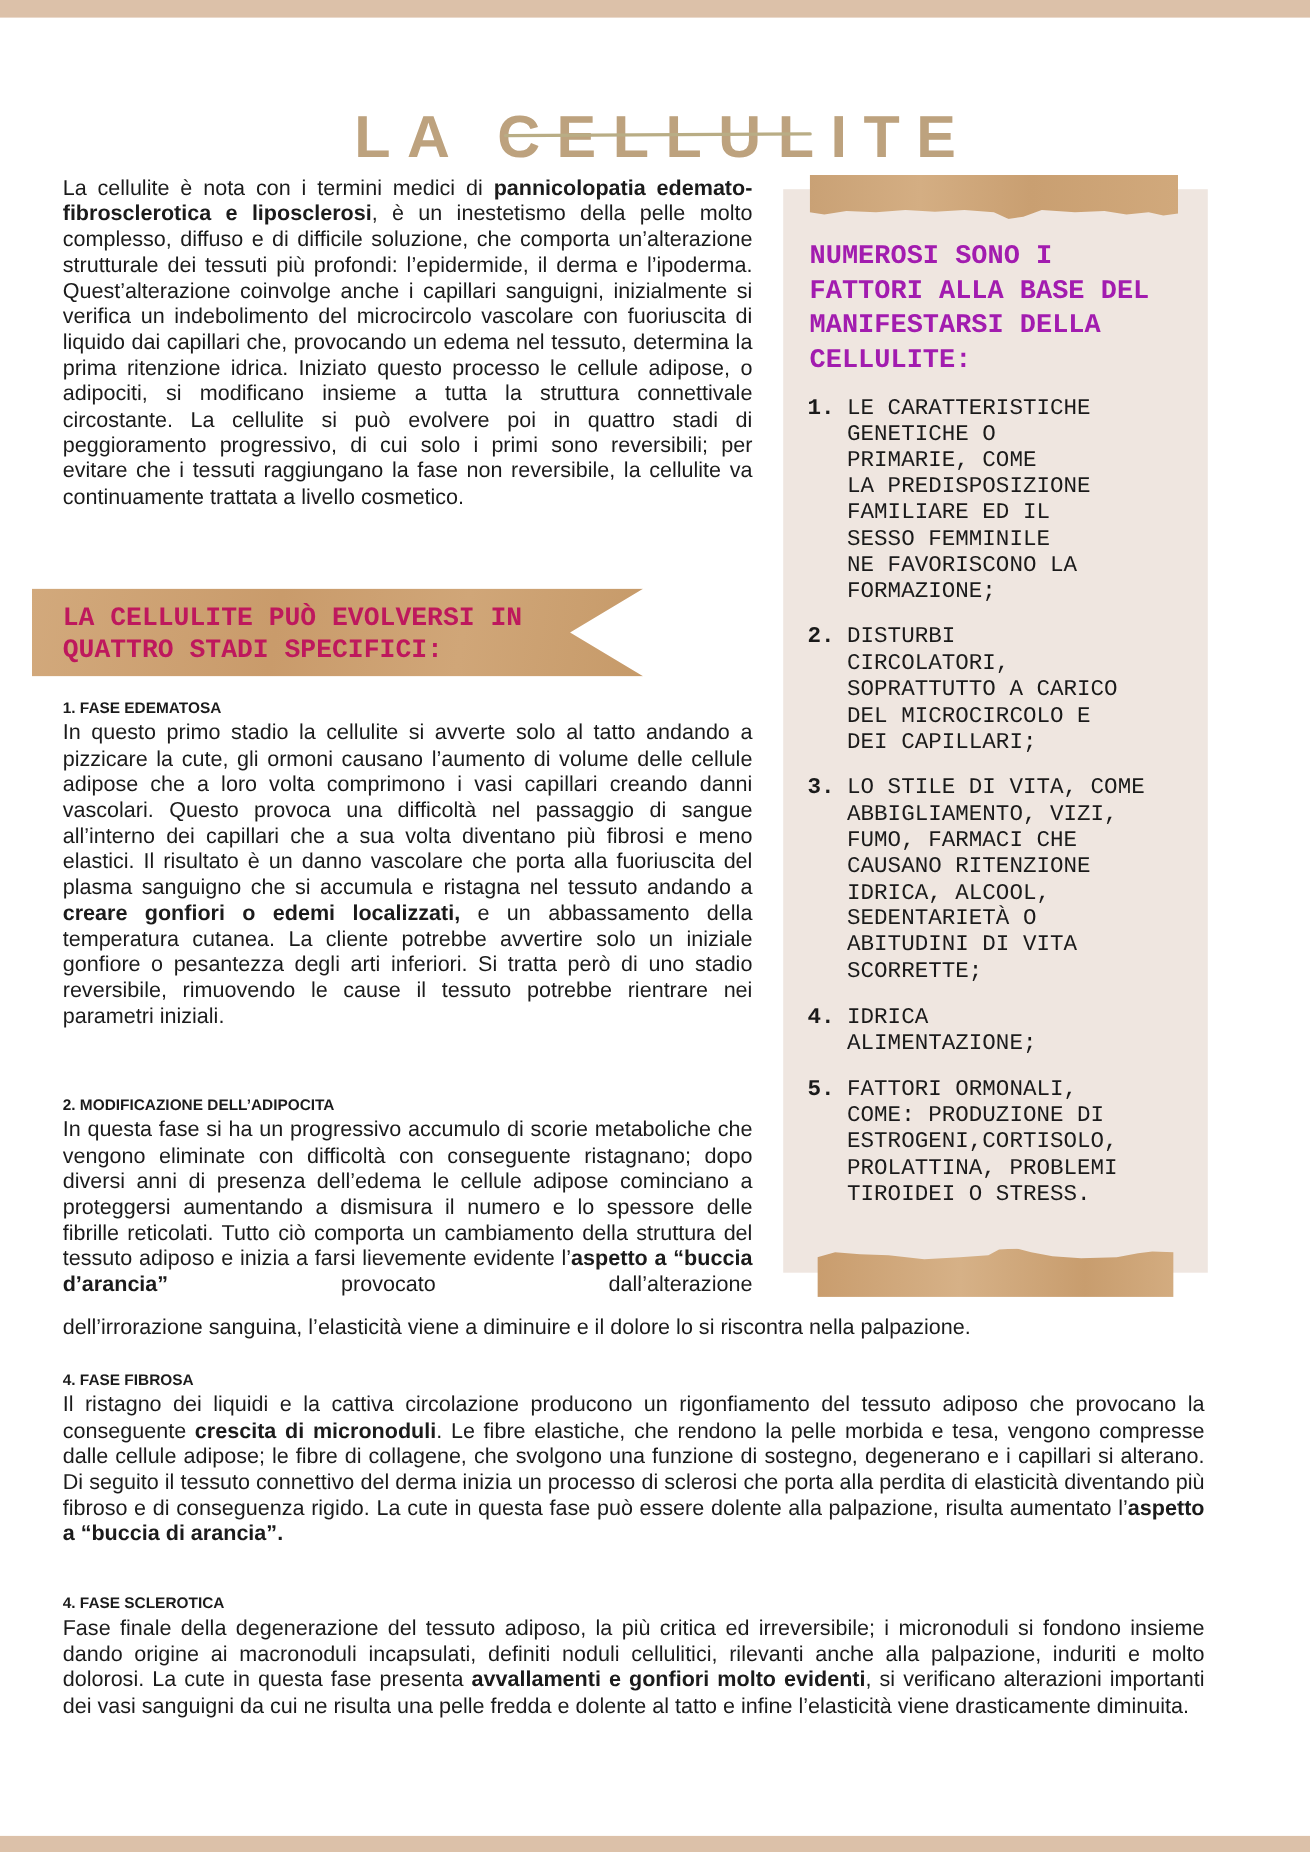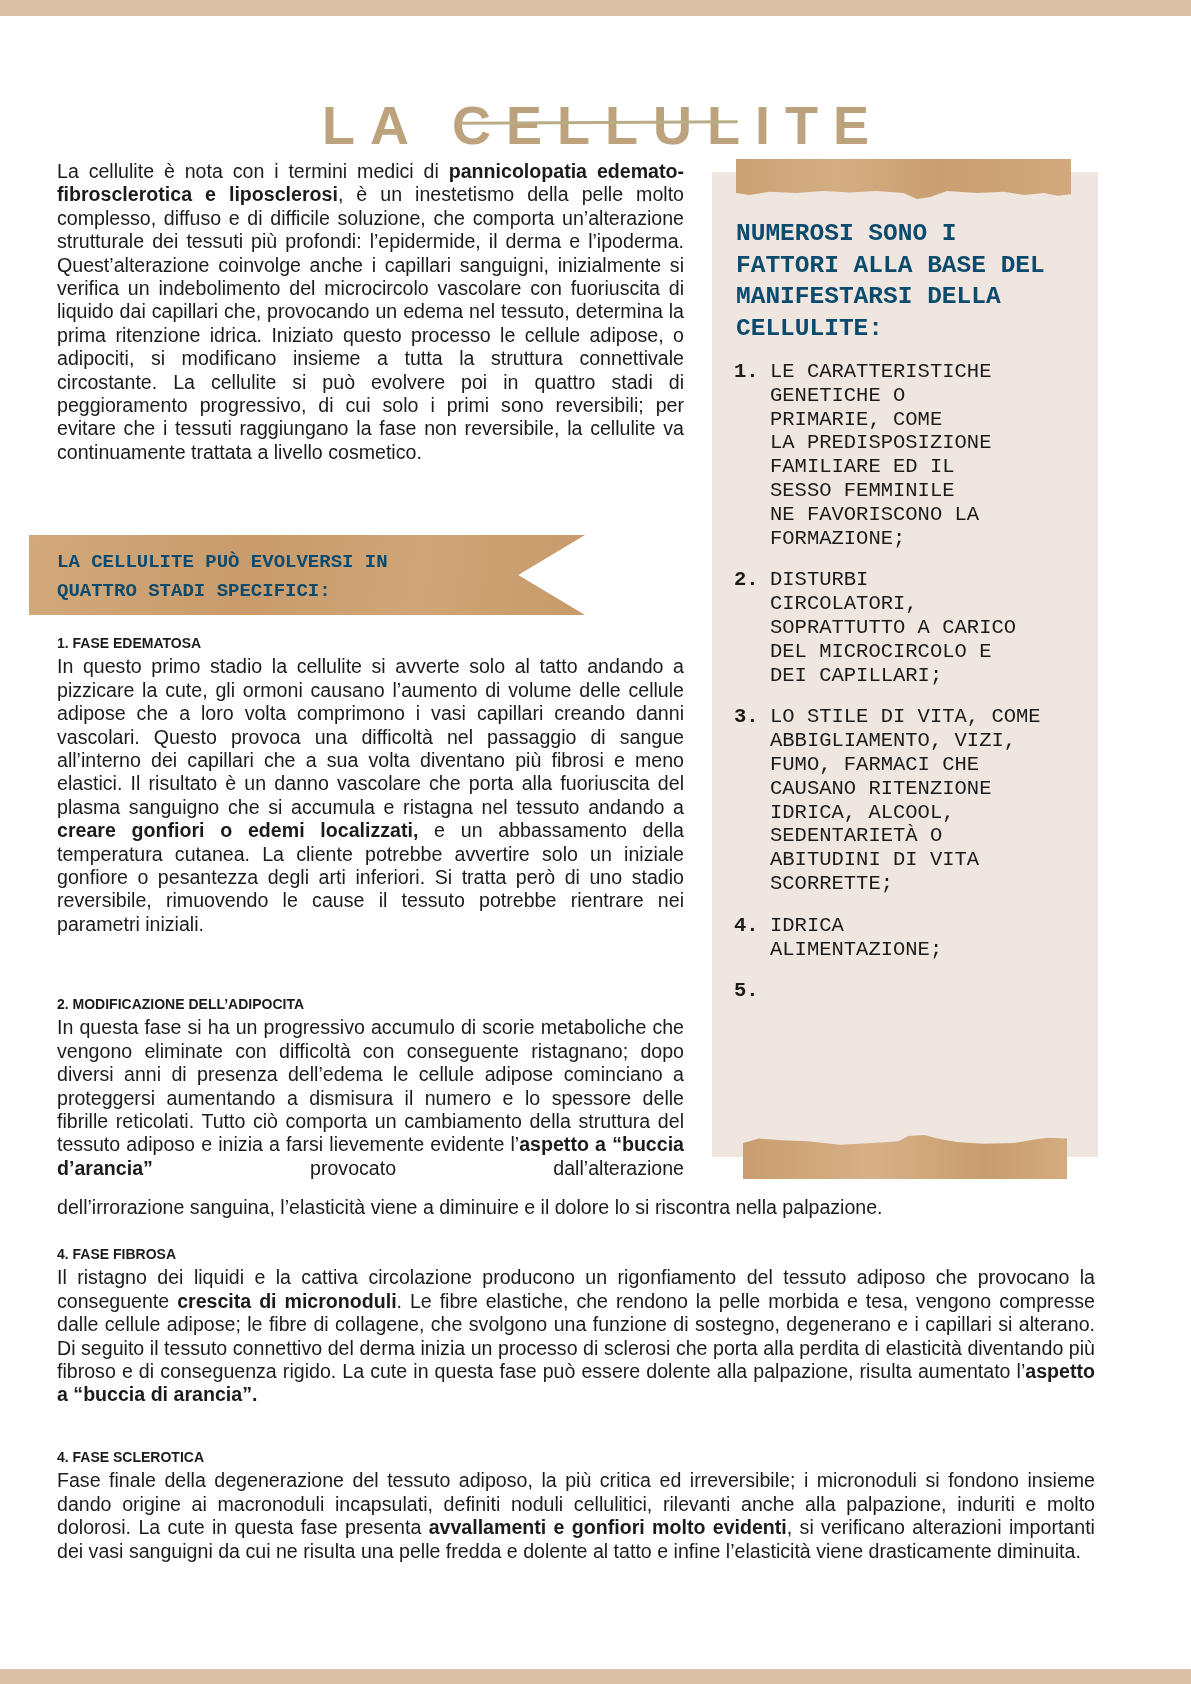--- a/index.html
+++ b/index.html
@@ -34,21 +34,21 @@
   .intro { top: 160px; left: 57px; width: 627px; }
 
   .ribbon {
     position: absolute; top: 535px; left: 29px; width: 556px; height: 80px;
     background: linear-gradient(100deg, #d2a97c 0%, #c99b6b 40%, #d0a678 70%, #c69a69 100%);
     clip-path: polygon(0 0, 100% 0, 88% 50%, 100% 100%, 0 100%);
   }
   .ribbon-text {
     position: absolute; top: 548px; left: 57px; width: 470px;
     font-family: "Liberation Mono", "DejaVu Sans Mono", monospace;
-    font-weight: 700; font-size: 19px; line-height: 29px; color: #0c4a6e;
+    font-weight: 700; font-size: 24px; line-height: 29px; color: #be185d;
   }
 
   .section-heading {
     font-weight: 700; font-size: 14px; line-height: 23.4px; color: #1b1b1b;
     text-transform: none;
   }
   .s1 { top: 632px; left: 57px; width: 627px; }
   .s2 { top: 993px; left: 57px; width: 627px; }
   .s2-tail { top: 1196px; left: 57px; width: 1000px; text-align: left; }
   .s3 { top: 1243px; left: 57px; width: 1038px; }
@@ -65,21 +65,21 @@
     clip-path: polygon(0 0,100% 0,100% 88%,96% 92%,92% 85%,86% 90%,80% 82%,72% 85%,63% 80%,58% 95%,54% 100%,50% 85%,42% 80%,34% 84%,26% 80%,18% 85%,10% 82%,4% 90%,0 85%);
   }
   .tear-bottom {
     position: absolute; top: 1135px; left: 743px; width: 324px; height: 44px;
     background: linear-gradient(90deg, #c99d6e 0%, #d6b187 40%, #c89d6e 75%, #d3ac80 100%);
     clip-path: polygon(0 18%,5% 8%,12% 12%,20% 14%,30% 22%,40% 18%,48% 14%,51% 2%,56% 0,60% 8%,66% 16%,74% 20%,84% 18%,90% 10%,94% 6%,100% 8%,100% 100%,0 100%);
   }
   .sidebar-heading {
     position: absolute; top: 218px; left: 736px; width: 330px;
     font-family: "Liberation Mono", "DejaVu Sans Mono", monospace; font-weight: 700;
-    font-size: 24.5px; line-height: 31.5px; color: #0c4a6e; text-transform: uppercase;
+    font-size: 24.5px; line-height: 31.5px; color: #a21caf; text-transform: uppercase;
   }
   .factor-list {
     position: absolute; top: 360px; left: 734px; width: 350px;
     margin: 0; padding: 0; list-style: none;
     font-family: "Liberation Mono", "DejaVu Sans Mono", monospace;
     font-size: 20.5px; line-height: 23.8px; color: #1a1a1a;
   }
   .factor-list li { display: flex; margin-bottom: 18px; }
   .factor-num { width: 36px; flex: none; font-weight: 700; }
   .factor-text { flex: 1; white-space: pre-line; }
@@ -165,17 +165,22 @@
 ABITUDINI DI VITA
 SCORRETTE;</span>
   </li>
   <li>
     <span class="factor-num">4.</span>
     <span class="factor-text">IDRICA
 ALIMENTAZIONE;</span>
   </li>
   <li>
     <span class="factor-num">5.</span>
+    <span class="factor-text">FATTORI ORMONALI,
+COME: PRODUZIONE DI
+ESTROGENI,CORTISOLO,
+PROLATTINA, PROBLEMI
+TIROIDEI O STRESS.</span>
   </li>
 </ol>
 <div class="tear-bottom"></div>
 
 <div class="band bottom"></div>
 
 </body></html>

